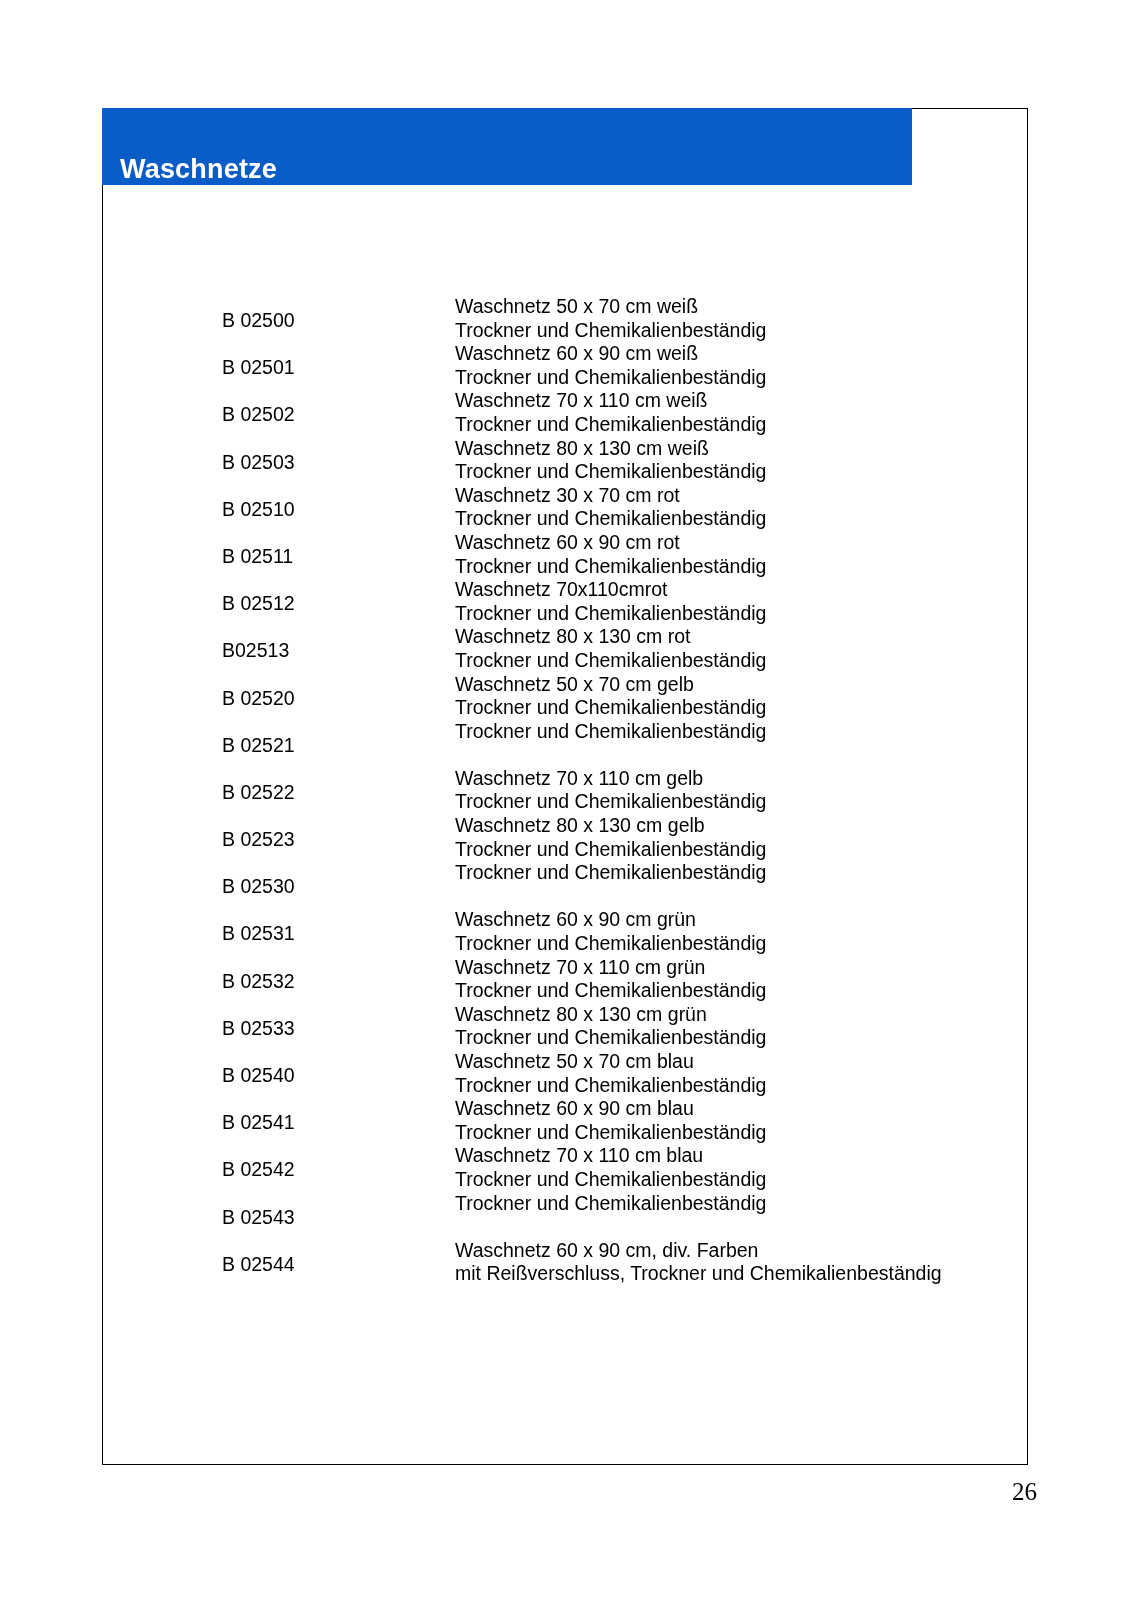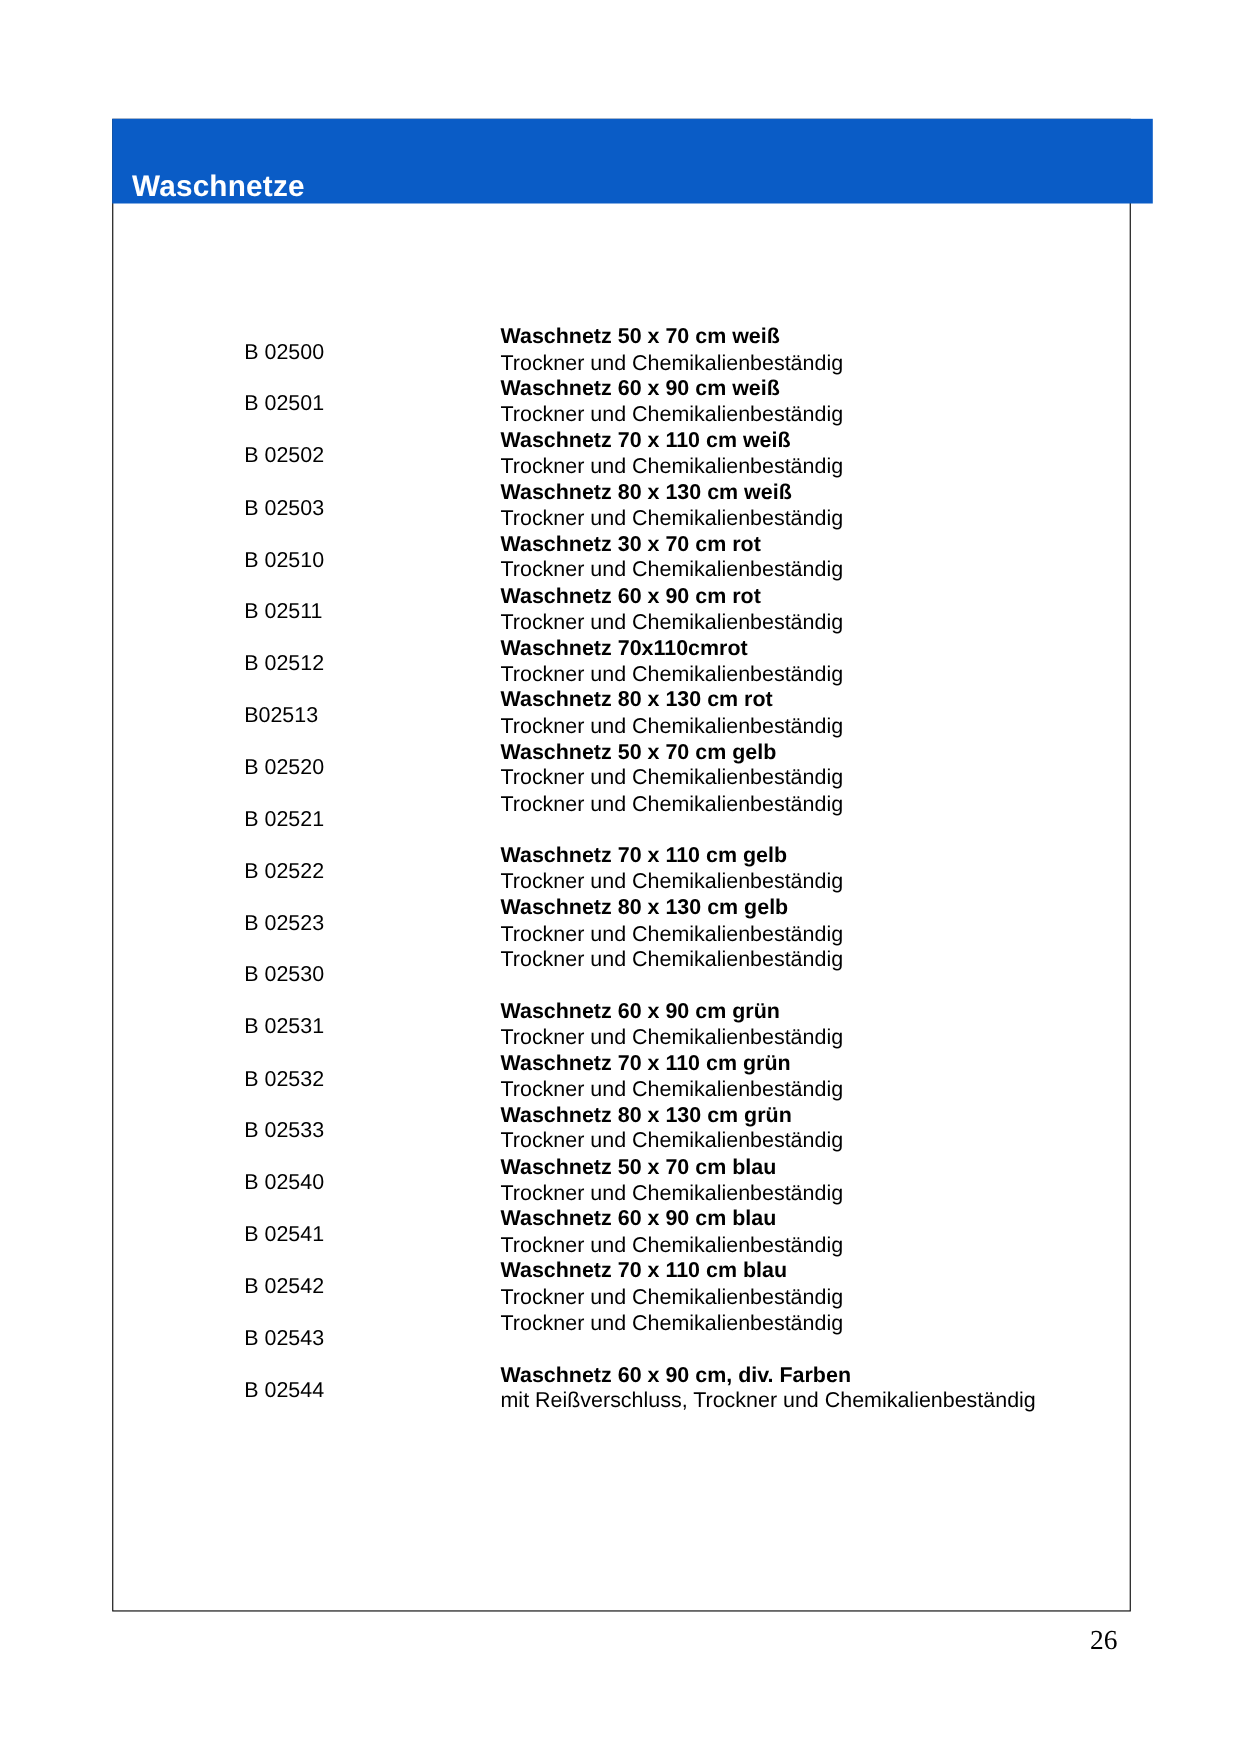--- a/index.html
+++ b/index.html
@@ -26,21 +26,21 @@
     border: 1px solid #000000;
     box-sizing: border-box;
     background: #ffffff;
   }
 
   
   #section-header {
     position: absolute;
     left: 102px;
     top: 108px;
-    width: 946px;
+    width: 810px;
     height: 77px;
     background: #0a5cc6;
     box-sizing: border-box;
     text-decoration: underline;
   }
   #section-header-title {
     position: absolute;
     left: 18px;
     bottom: 2px;
     font-size: 27px;
@@ -72,41 +72,42 @@
     white-space: nowrap;
   }
   .product-text {
     position: absolute;
     left: 249px;
     top: 0px;
     width: 660px;
   }
   .product-title {
     font-size: 19.5px;
-    font-weight: bold;
+    font-weight: normal;
     line-height: 23.6px;
     white-space: nowrap;
   }
   .product-desc {
     font-size: 19.5px;
     font-weight: normal;
     line-height: 23.6px;
     white-space: nowrap;
   }
 
   
   #page-number {
     position: absolute;
     left: 0;
     top: 1478px;
     width: 1016px;
     text-align: right;
     font-family: "Liberation Serif", serif;
     font-size: 25px;
     color: #000000;
+    padding-left: 21px;
   }
 </style>
 </head>
 <body>
 
 <div id="content-box">
   <div id="product-list">
       <div class="product-row">
         <div class="article-no">B 02500</div>
         <div class="product-text">

